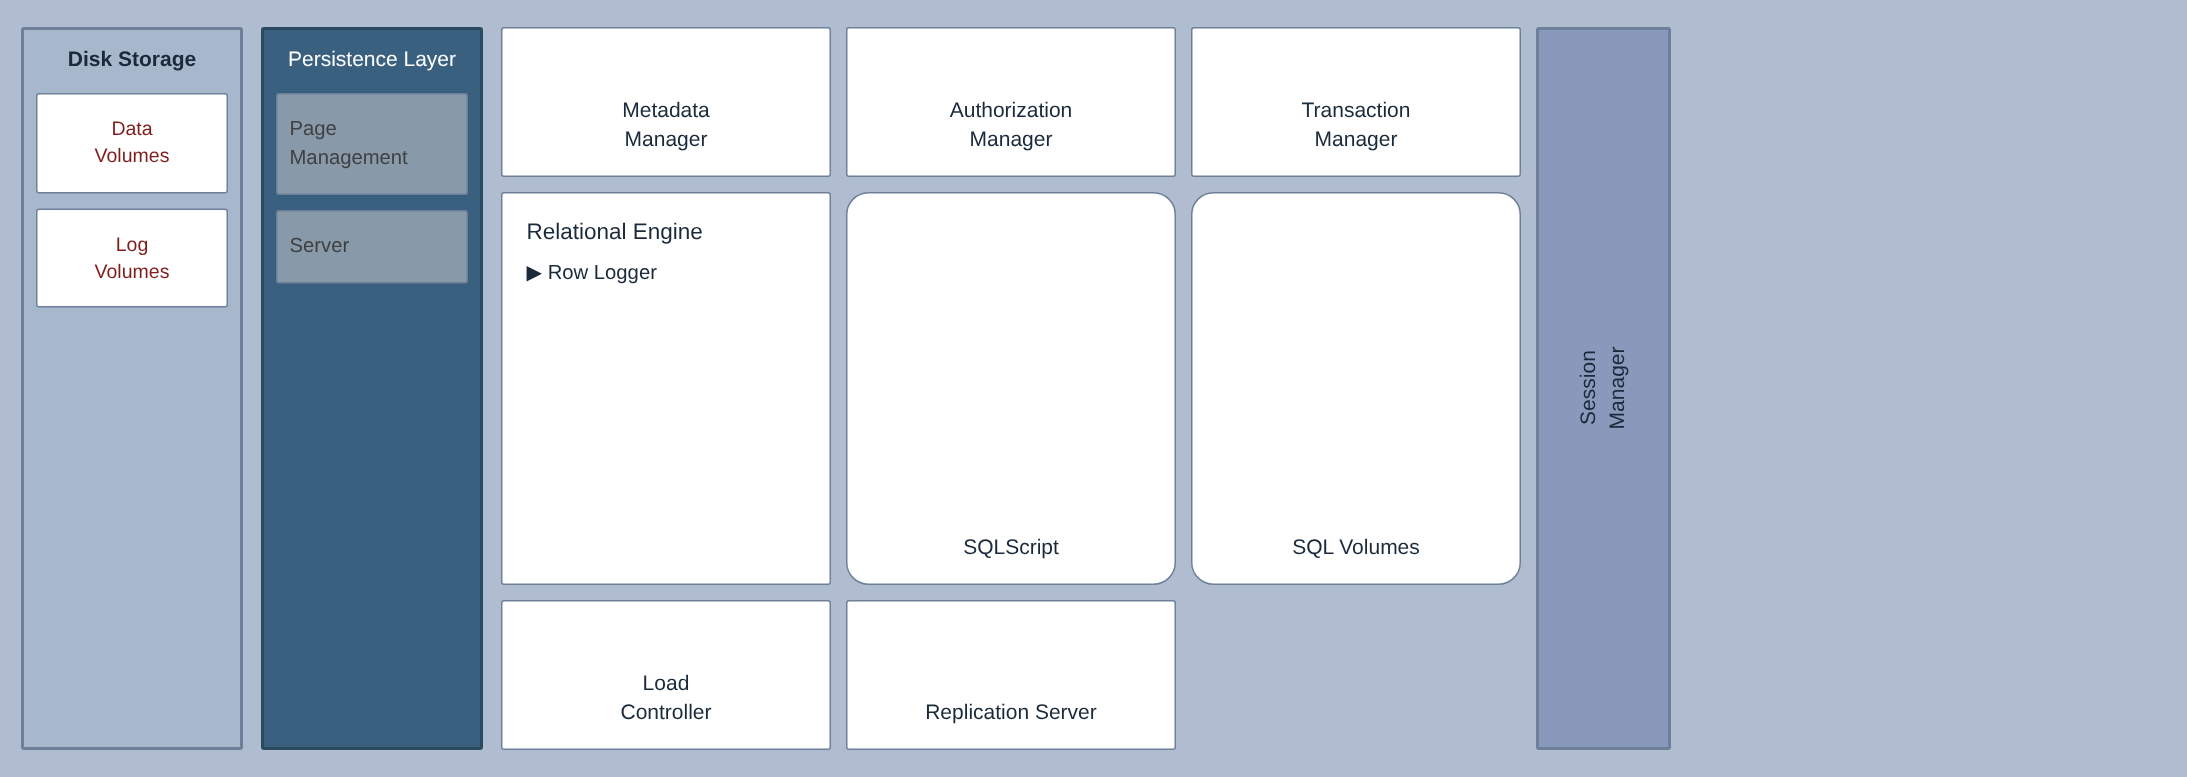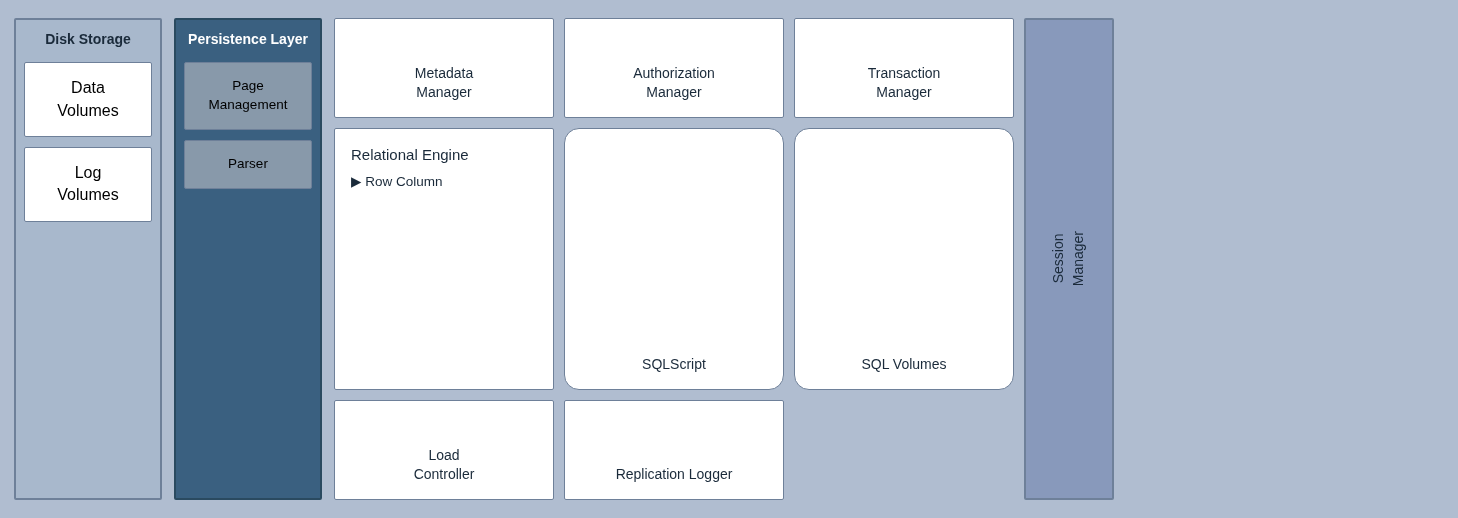--- a/index.html
+++ b/index.html
@@ -46,57 +46,56 @@
       margin-bottom: 4px;
     }
 
     .white-box {
       background: white;
       border: 1.5px solid #6e8099;
       border-radius: 2px;
       width: 100%;
       padding: 14px 8px;
       text-align: center;
-      font-size: 16px;
-      color: #000000;
+      font-size: 13px;
+      color: #7f1d1d;
       line-height: 1.4;
     }
 
     
     .persistence-layer {
       background-color: #3a6080;
       border: 2px solid #2a4a60;
       border-radius: 2px;
       padding: 10px 8px;
       width: 148px;
       min-width: 148px;
       display: flex;
       flex-direction: column;
       align-items: center;
       gap: 10px;
     }
 
     .persistence-title {
-      font-weight: bold;
+      font-weight: normal;
       font-size: 14px;
       color: white;
       text-align: center;
       line-height: 1.3;
       margin-bottom: 4px;
     }
 
     .gray-box {
       background: #8899aa;
       border: 1.5px solid #6e8099;
       border-radius: 2px;
       width: 100%;
       padding: 14px 8px;
-      text-align: center;
       font-size: 13.5px;
-      color: #000000;
+      color: #404040;
       line-height: 1.4;
     }
 
     
     .main-grid {
       display: flex;
       flex-direction: row;
       flex: 1;
       gap: 10px;
     }
@@ -213,52 +212,52 @@
 
   <div class="persistence-layer">
     <div class="persistence-title">
       <span>Persistence
 Layer</span>
     </div>
     <div class="gray-box">
       <span>Page<br>Management</span>
     </div>
     <div class="gray-box">
-      <span>Parser</span>
+      <span>Server</span>
     </div>
   </div>
 
   <div class="main-grid">
 
     <div class="col-1">
       <div class="grid-box" style="height: 100px; min-height:100px;">
         <span>Metadata<br>Manager</span>
       </div>
       <div class="relational-box grid-box-tall">
         <div>
           <div class="relational-title">Relational Engine</div>
           <div class="relational-item">
-            <span>▶ Row Column</span>
+            <span>▶ Row Logger</span>
           </div>
         </div>
       </div>
       <div class="grid-box" style="height: 100px; min-height:100px;">
         <span>Load<br>Controller</span>
       </div>
     </div>
 
     <div class="col-2">
       <div class="grid-box" style="height: 100px; min-height:100px;">
         <span>Authorization<br>Manager</span>
       </div>
       <div class="grid-box grid-box-equal">
         <span>SQLScript</span>
       </div>
       <div class="grid-box" style="height: 100px; min-height:100px; flex:none;">
-        <span>Replication Logger</span>
+        <span>Replication Server</span>
       </div>
     </div>
 
     <div class="col-3">
       <div class="grid-box" style="height: 100px; min-height:100px;">
         <span>Transaction<br>Manager</span>
       </div>
       <div class="grid-box grid-box-equal">
         <span>SQL Volumes</span>
       </div>

